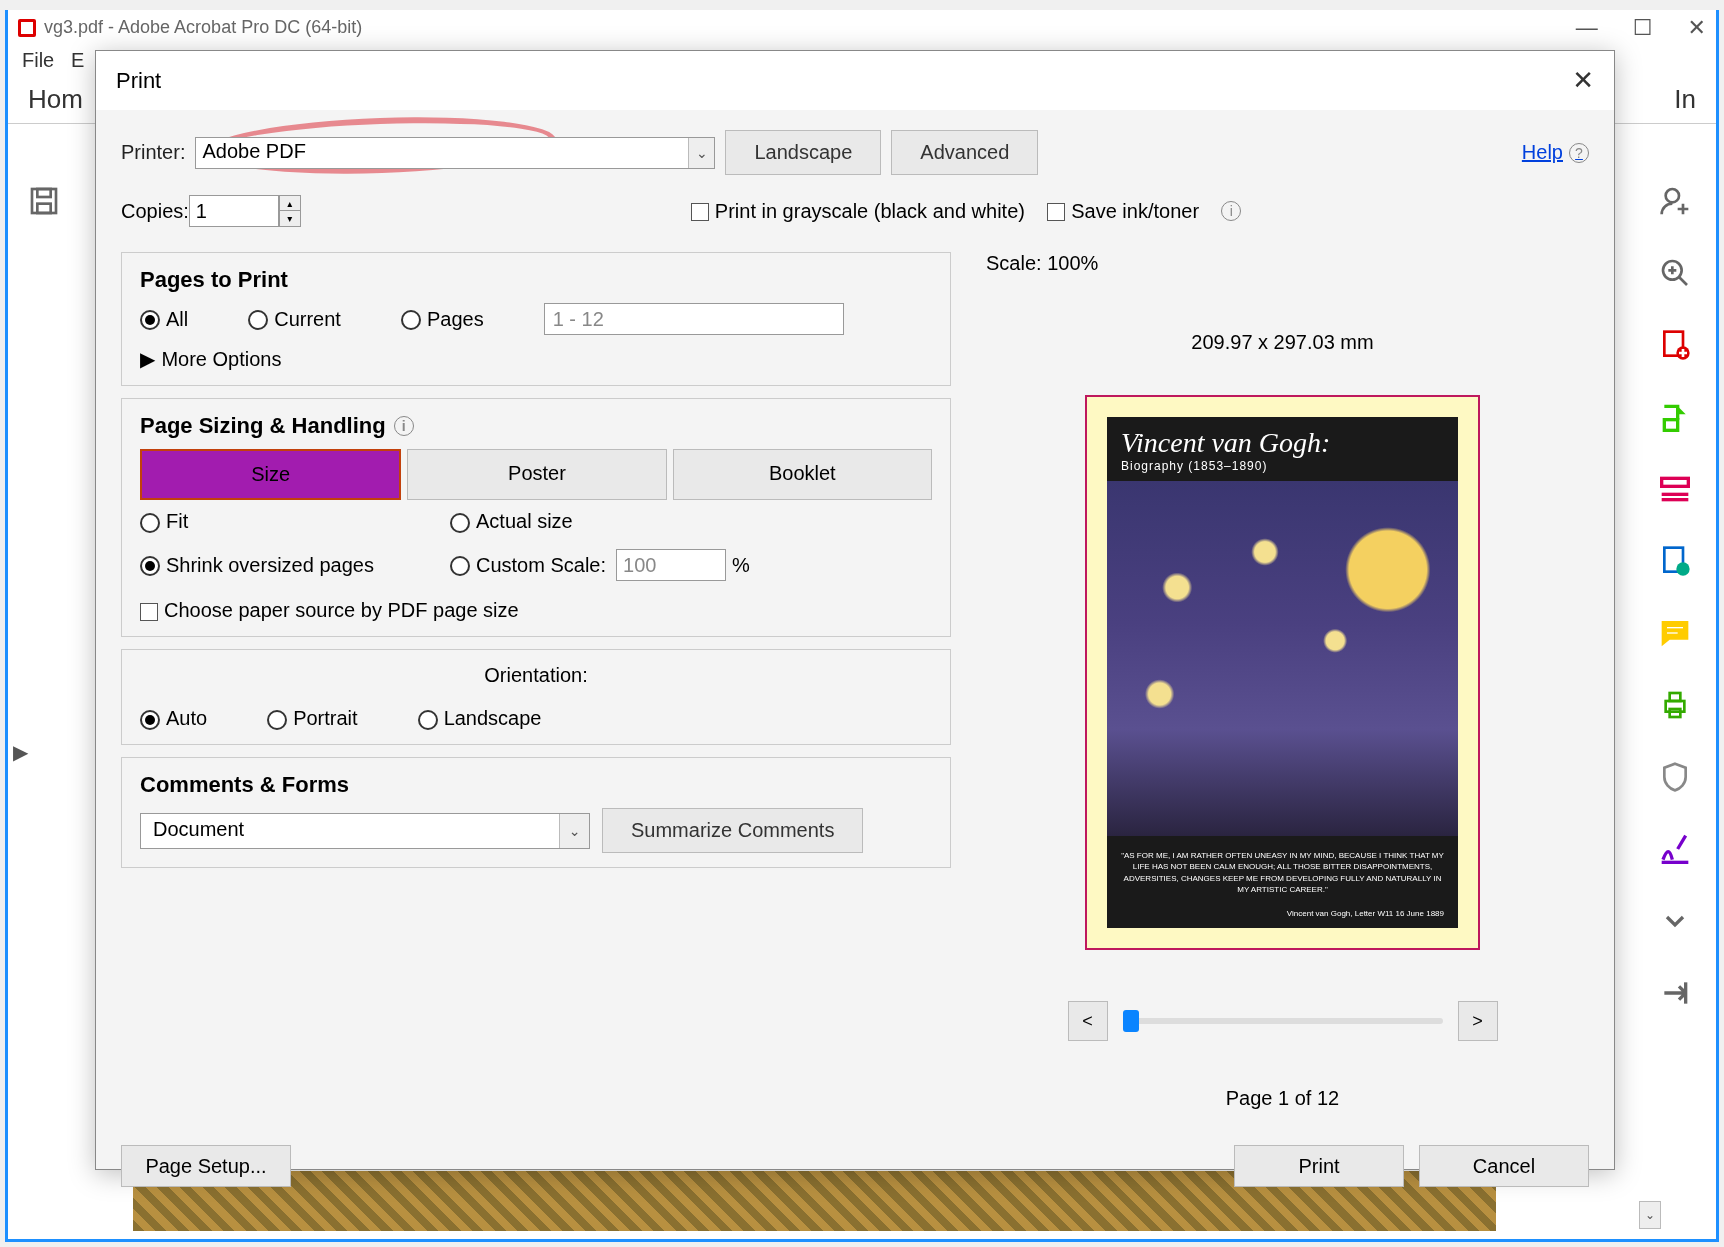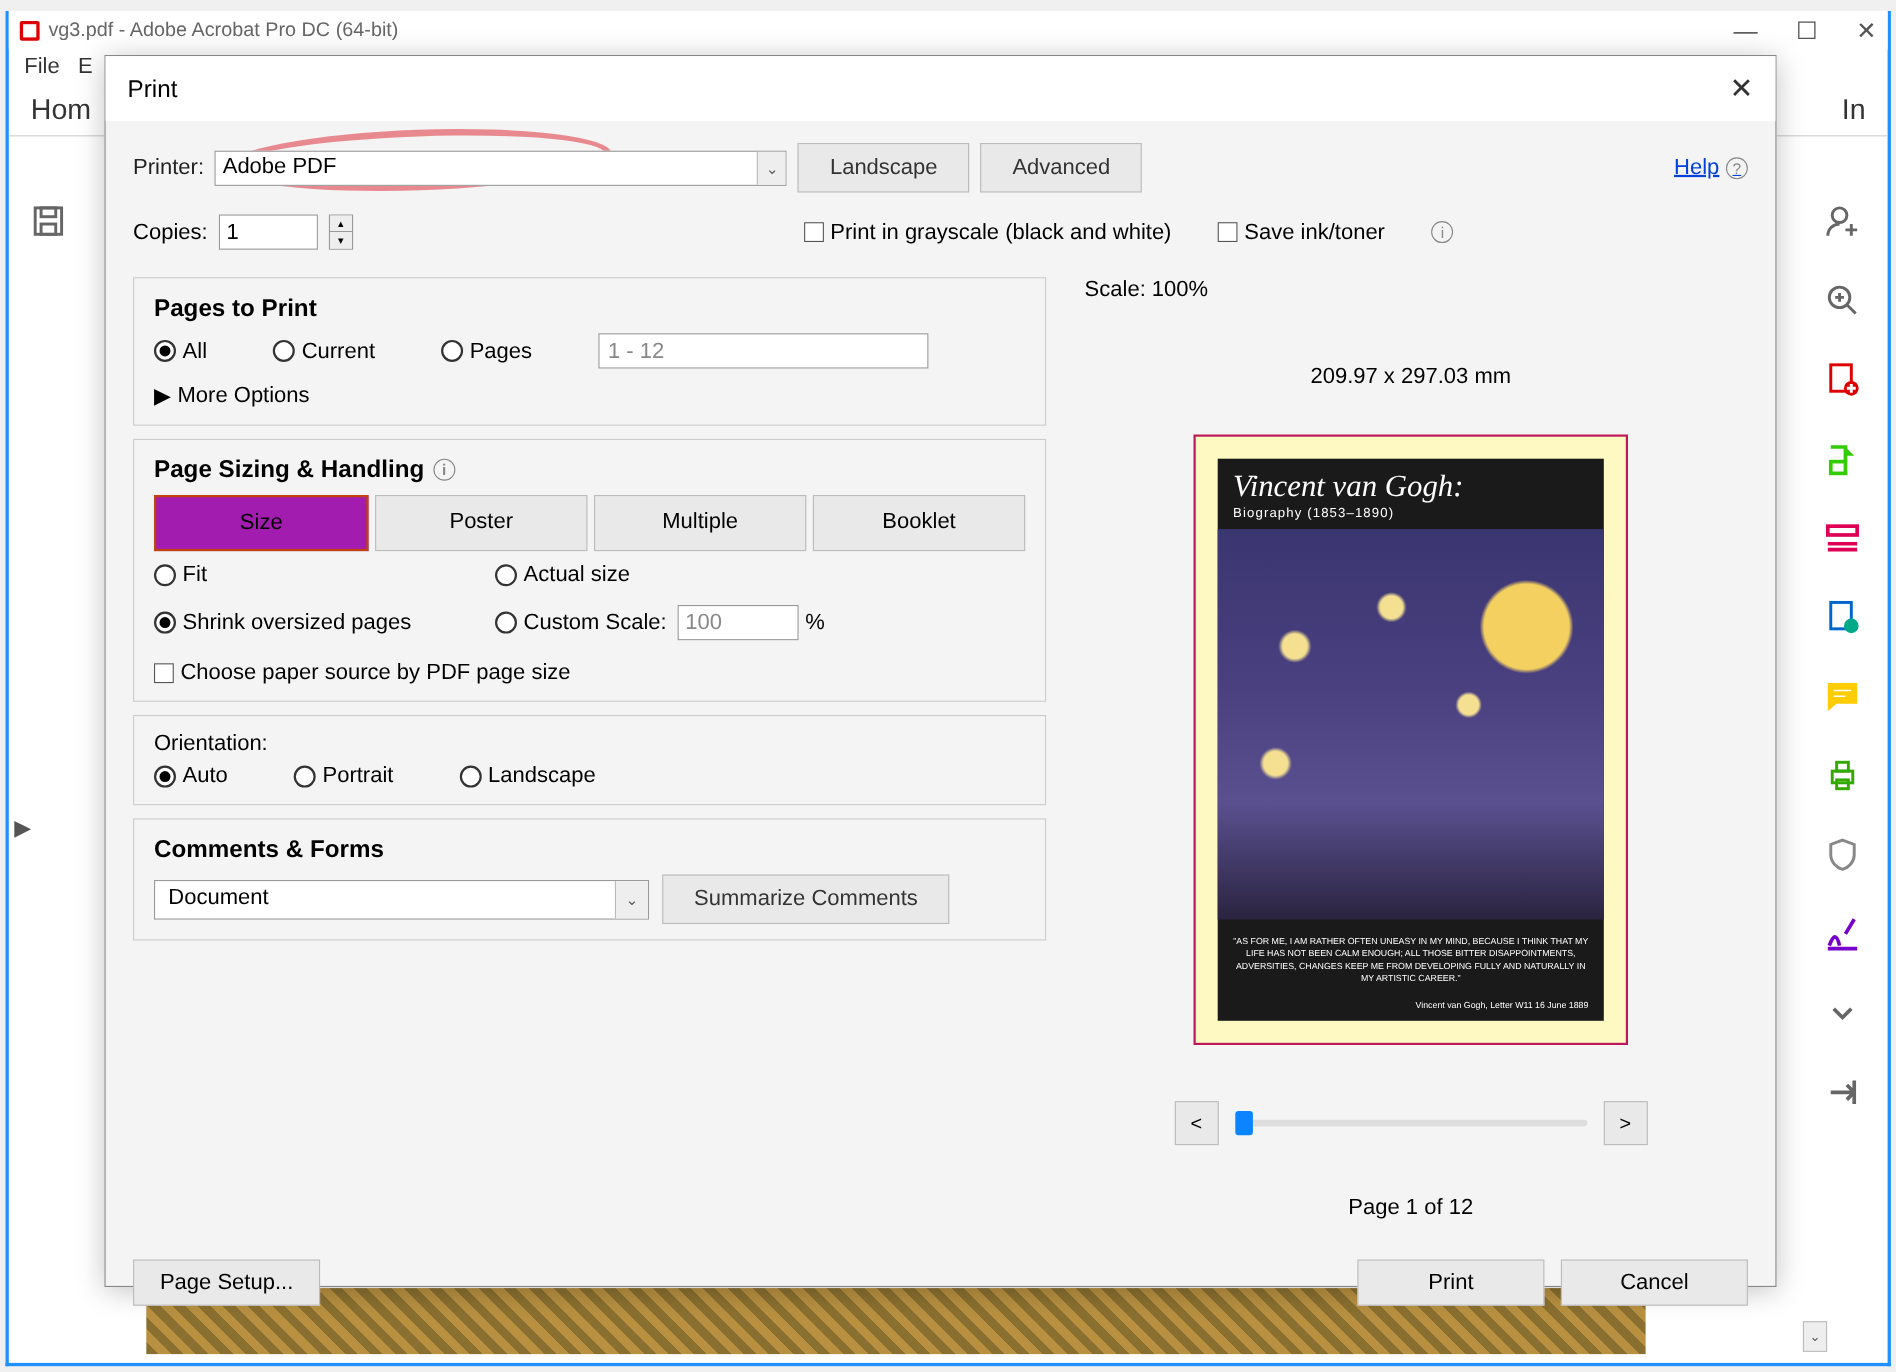--- a/index.html
+++ b/index.html
@@ -28,21 +28,21 @@
 .top-row { display: flex; align-items: center; gap: 10px; margin-bottom: 10px; position: relative;}
 .printer-label { font-size: 20px; color: #222; }
 .printer-select { width: 520px; height: 32px; border: 1px solid #999; background: #fff; font-size: 20px; padding: 2px 6px; position: relative; }
 .printer-select .chev { position: absolute; right: 0; top:0; bottom:0; width: 26px; background: #eee; border-left: 1px solid #bbb; display:flex; align-items:center; justify-content:center; font-size:14px; color:#555;}
 .btn { background: #e9e9e9; border: 1px solid #bbb; padding: 10px 28px; font-size: 20px; color: #333; }
 .help-link { margin-left: auto; color: #0040dd; text-decoration: underline; font-size: 20px; display:flex; align-items:center; gap:6px;}
 .info-circle { display:inline-flex; width:20px; height:20px; border:1.5px solid #888; border-radius:50%; align-items:center; justify-content:center; font-size:14px; color:#888;}
 
 .annot { position:absolute; top:-12px; left:85px; width:350px; height:55px; border:6px solid rgba(220,50,60,.55); border-radius:50%/50%; pointer-events:none; transform: rotate(-2deg);}
 
-.copies-row { display:flex; align-items:center; gap:10px; font-size:20px;}
+.copies-row { display:flex; align-items:center; font-size:20px;}
 .copies-input { width:90px; height:32px; border:1px solid #999; background:#fff; padding:2px 6px; font-size:20px;}
 .spinner { display:flex; flex-direction:column; border:1px solid #999;}
 .spinner span{ width:20px; height:15px; display:flex;align-items:center;justify-content:center; font-size:10px; background:#eee; border-bottom:1px solid #999;}
 .spinner span:last-child{border-bottom:none;}
 .chk { width:18px; height:18px; border:1.5px solid #555; background:#fff; display:inline-block; vertical-align:middle; margin-right:6px;}
 .copies-row .spacer { width: 390px; }
 
 .main-split { display:flex; gap:25px; margin-top:15px; flex:1;}
 .left-pane { width: 830px; display:flex; flex-direction:column; gap:12px;}
 .section { border:1px solid #ccc; background:#f4f4f4; padding:14px 18px;}
@@ -232,34 +232,33 @@
         </div>
 
         <div class="section">
           <div class="sec-title">
               <span>Page Sizing &amp; Handling</span>
               <span class="info-circle">i</span>
             </div>
           <div class="tab-row">
             <div class="tab active">Size</div>
             <div class="tab">Poster</div>
-            <div class="tab">Multiple</div>
             <div class="tab">Booklet</div>
           </div>
           <div class="size-opts">
             <label><span class="radio"></span><span>Fit</span></label>
             <label><span class="radio"></span><span>Actual size</span></label>
             <label><span class="radio checked"></span><span>Shrink oversized pages</span></label>
             <label><span class="radio"></span><span>Custom Scale:</span><input class="scale-input" value="100" style=""><span>%</span></label>
           </div>
           <div class="chkrow"><label><span class="chk"></span><span>Choose paper source by PDF page size</span></label></div>
         </div>
 
         <div class="section">
-          <div style="font-size:20px; margin-bottom:6px;">Orientation:</div>
+          <div style="font-size:20px; margin-bottom:20px;text-align:center;">Orientation:</div>
           <div class="radio-row">
             <label><span class="radio checked"></span><span>Auto</span></label>
             <label><span class="radio"></span><span>Portrait</span></label>
             <label><span class="radio"></span><span>Landscape</span></label>
           </div>
         </div>
 
         <div class="section">
           <div class="sec-title">Comments &amp; Forms</div>
           <div style="display:flex; gap:12px; align-items:center;">

